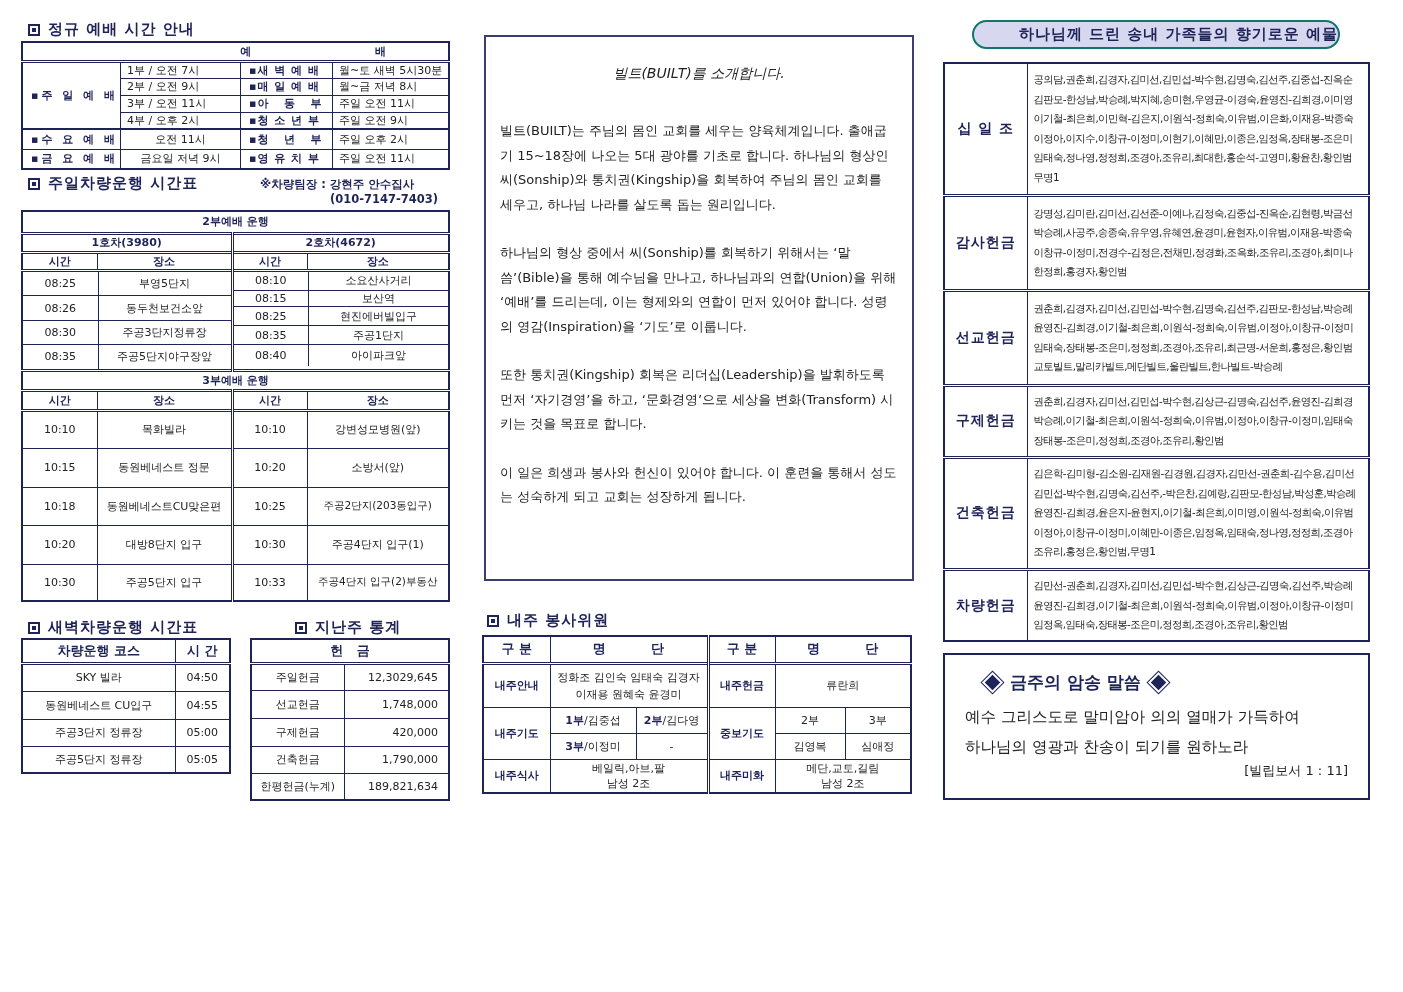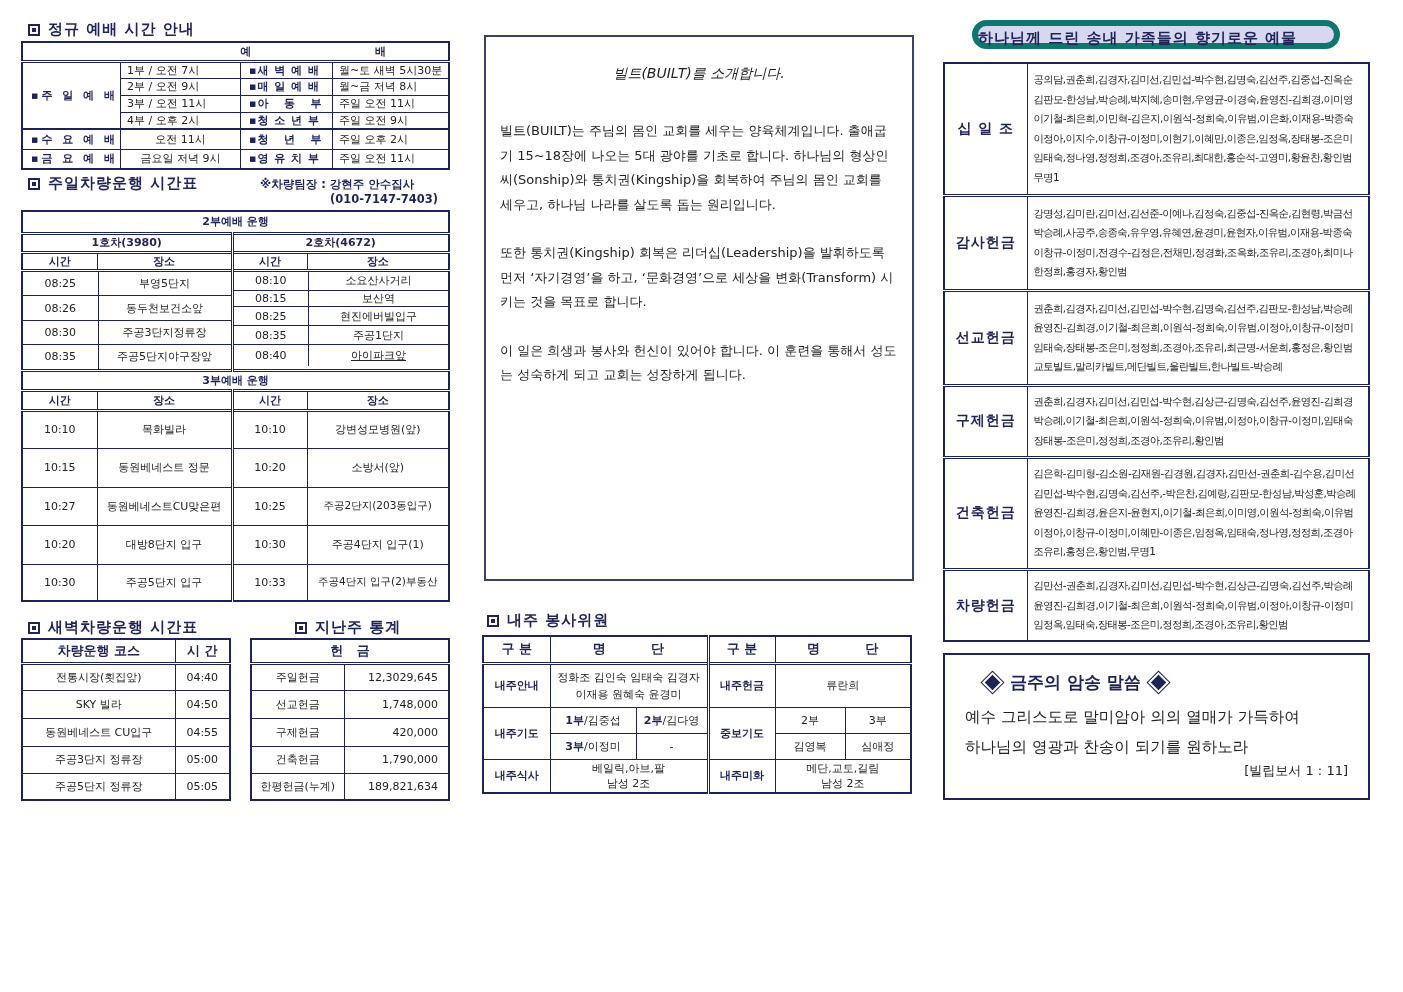--- a/index.html
+++ b/index.html
@@ -19,21 +19,21 @@
   .lbl { text-align: left; padding-left: 8px; font-weight: bold; color: #1f2458; letter-spacing: 3px; }
   .left { text-align: left; padding-left: 6px; }
   .right { text-align: right; padding-right: 10px; }
 
   
   #built-box { position: absolute; left: 484px; top: 35px; width: 430px; height: 546px; border: 2px solid #3a3f6e; padding: 0 14px; }
   #built-box .title { text-align: center; font-size: 14px; margin-top: 28px; margin-bottom: 36px; color: #222; font-style: italic; }
   #built-box p { font-size: 13px; line-height: 24.5px; color: #222; margin-bottom: 24px; }
 
   
-  #offer-title { position: absolute; left: 972px; top: 20px; width: 368px; height: 29px; border: 6px solid #0f766e; border-radius: 16px; background: #d7d8f0; text-align: left; font-weight: bold; font-size: 15px; line-height: 25px; color: #1f2458; letter-spacing: 1px; }
+  #offer-title { position: absolute; left: 972px; top: 20px; width: 368px; height: 29px; border: 2px solid #0f766e; border-radius: 16px; background: #d7d8f0; text-align: right; font-weight: bold; font-size: 15px; line-height: 25px; color: #1f2458; letter-spacing: 1px; }
   #offer-table { left: 943px; top: 62px; width: 427px; border: 2px solid #1f2458; }
   #offer-table td { white-space: normal; font-size: 10.4px; line-height: 19.5px; letter-spacing: -0.6px; text-align: left; padding: 5px 4px 5px 6px; }
   #offer-table td.cat { width: 83px; text-align: center; font-weight: bold; font-size: 14px; color: #1f2458; letter-spacing: 1px; padding: 0; }
   #offer-table tr { border-bottom: 3px double #1f2458; }
 
   
   #verse-box { position: absolute; left: 943px; top: 653px; width: 427px; height: 147px; border: 2px solid #1f2458; padding: 16px 20px; }
   #verse-box .vtitle { font-weight: bold; font-size: 17px; color: #1f2458; margin-left: 16px; margin-bottom: 8px; display: flex; align-items: center; gap: 6px; }
   .diamond { display: inline-block; width: 11px; height: 11px; background: #1f2458; transform: rotate(45deg); outline: 2px solid #fff; box-shadow: 0 0 0 3px #1f2458; margin: 0 6px; }
   #verse-box .vline { font-size: 15.5px; line-height: 30px; color: #222; }
@@ -146,21 +146,21 @@
         <tr style="height:19px;">
                 <td style="border-left:none;">08:25</td>
                 <td style="border-right:none;">현진에버빌입구</td>
               </tr>
         <tr style="height:19px;">
                 <td style="border-left:none;">08:35</td>
                 <td style="border-right:none;">주공1단지</td>
               </tr>
         <tr style="height:21px;">
                 <td style="border-left:none; border-bottom:none;">08:40</td>
-                <td style="border-right:none; border-bottom:none;text-decoration:underline;">아이파크앞</td>
+                <td style="border-right:none; border-bottom:none;">아이파크앞</td>
               </tr>
       </tbody>
           </table>
     </td>
   </tr>
   <tr style="height:20px; border-top:3px double #1f2458;" class="dbl-bottom">
     <th colspan="4">3부예배 운행</th>
   </tr>
   <tr style="height:20px;" class="dbl-bottom">
     <th>시간</th>
@@ -174,21 +174,21 @@
     <td>10:10</td>
     <td>강변성모병원(앞)</td>
   </tr>
   <tr style="height:39px;">
     <td>10:15</td>
     <td class="dbl-right">동원베네스트 정문</td>
     <td>10:20</td>
     <td>소방서(앞)</td>
   </tr>
   <tr style="height:38px;">
-    <td>10:27</td>
+    <td>10:18</td>
     <td class="dbl-right">동원베네스트CU맞은편</td>
     <td>10:25</td>
     <td style="font-size:10.5px;">주공2단지(203동입구)</td>
   </tr>
   <tr style="height:39px;">
     <td>10:20</td>
     <td class="dbl-right">대방8단지 입구</td>
     <td>10:30</td>
     <td>주공4단지 입구(1)</td>
   </tr>
@@ -204,24 +204,20 @@
 <div class="sec-title" style="left:28px; top:618px;">
   <span class="sq-icon"></span>
   <span>새벽차량운행 시간표</span>
 </div>
 <table class="outer" style="left:21px; top:638px; width:210px;">
   <tbody>
       <tr style="height:24px;" class="dbl-bottom">
     <th style="width:153px; font-size:13px;">차량운행 코스</th>
     <th style="font-size:13px;">시 간</th>
   </tr>
-  <tr style="height:27px;">
-        <td>전통시장(횟집앞)</td>
-        <td>04:40</td>
-      </tr>
   <tr style="height:28px;">
         <td>SKY 빌라</td>
         <td>04:50</td>
       </tr>
   <tr style="height:28px;">
         <td>동원베네스트 CU입구</td>
         <td>04:55</td>
       </tr>
   <tr style="height:27px;">
         <td>주공3단지 정류장</td>
@@ -262,20 +258,21 @@
   <tr style="height:27px;">
         <td>한평헌금(누계)</td>
         <td class="right">189,821,634</td>
       </tr>
 </tbody>
   </table>
 
 <div id="built-box">
   <div class="title">빌트(BUILT)를 소개합니다.</div>
   <p>빌트(BUILT)는 주님의 몸인 교회를 세우는 양육체계입니다. 출애굽기 15~18장에 나오는 5대 광야를 기초로 합니다. 하나님의 형상인 씨(Sonship)와 통치권(Kingship)을 회복하여 주님의 몸인 교회를 세우고, 하나님 나라를 살도록 돕는 원리입니다.</p>
+  <p>하나님의 형상 중에서 씨(Sonship)를 회복하기 위해서는 ‘말씀’(Bible)을 통해 예수님을 만나고, 하나님과의 연합(Union)을 위해 ‘예배’를 드리는데, 이는 형제와의 연합이 먼저 있어야 합니다. 성령의 영감(Inspiration)을 ‘기도’로 이룹니다.</p>
   <p>또한 통치권(Kingship) 회복은 리더십(Leadership)을 발휘하도록 먼저 ‘자기경영’을 하고, ‘문화경영’으로 세상을 변화(Transform) 시키는 것을 목표로 합니다.</p>
   <p>이 일은 희생과 봉사와 헌신이 있어야 합니다. 이 훈련을 통해서 성도는 성숙하게 되고 교회는 성장하게 됩니다.</p>
 </div>
 
 <div class="sec-title" style="left:487px; top:611px;">
   <span class="sq-icon"></span>
   <span>내주 봉사위원</span>
 </div>
 <table class="outer" style="left:482px; top:635px; width:430px;">
   <tbody>

